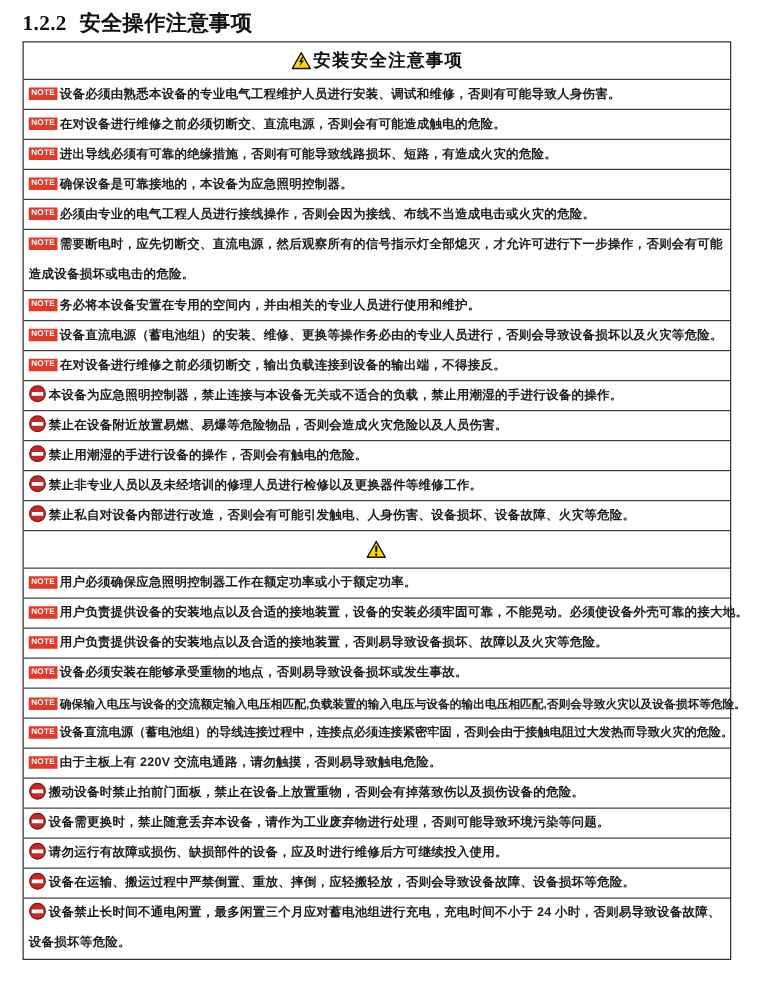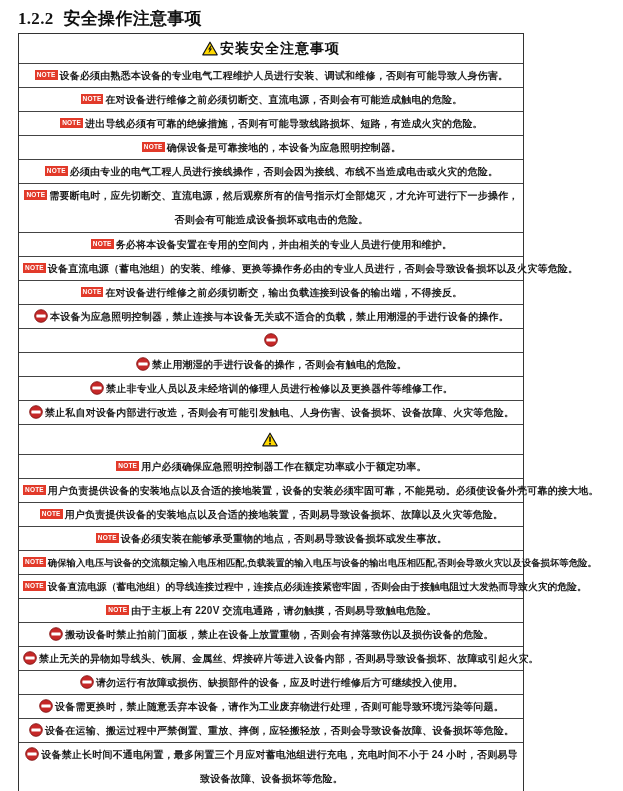--- a/index.html
+++ b/index.html
@@ -9,25 +9,24 @@
     color:#1c1c1c;
   }
   .page{position:relative;width:623px;height:791px;background:#fff;}
   .doc-title{
     margin:7px 0 3px 18px;
     font-size:17px;font-weight:bold;color:#111;
     letter-spacing:0.3px;
   }
   .doc-title .sec-no{margin-right:10px;font-family:"Liberation Serif","DejaVu Serif",serif;}
   .safety-table{
-    margin-left:18px;width:506px;
+    margin-left:18px;width:567px;
     border:1px solid #333;
     box-sizing:border-box;
     background:#fff;
-    text-align:center;
   }
   .section-header{
     border-top:1px solid #444;
     min-height:29px;
     display:flex;align-items:center;justify-content:center;
     font-size:14px;font-weight:bold;color:#111;
     letter-spacing:1px;
   }
   .safety-table > div:first-child{border-top:none;}
   .section-header svg{margin-right:2px;}
@@ -116,21 +115,21 @@
     <p class="row-text"><svg class="prohibit-icon" width="14" height="14" viewBox="0 0 14 14">
               <circle cx="7" cy="7" r="6.3" fill="#c62828" stroke="#7f1414" stroke-width="0.9"></circle>
               <rect x="2.4" y="5.5" width="9.2" height="3" rx="0.4" fill="#ffffff"></rect>
             </svg><span class="txt">本设备为应急照明控制器，禁止连接与本设备无关或不适合的负载，禁止用潮湿的手进行设备的操作。</span></p>
   </div>
 
   <div class="row">
     <p class="row-text"><svg class="prohibit-icon" width="14" height="14" viewBox="0 0 14 14">
               <circle cx="7" cy="7" r="6.3" fill="#c62828" stroke="#7f1414" stroke-width="0.9"></circle>
               <rect x="2.4" y="5.5" width="9.2" height="3" rx="0.4" fill="#ffffff"></rect>
-            </svg></p>
+            </svg><span class="txt">禁止在设备附近放置易燃、易爆等危险物品，否则会造成火灾危险以及人员伤害。</span></p>
   </div>
 
   <div class="row">
     <p class="row-text"><svg class="prohibit-icon" width="14" height="14" viewBox="0 0 14 14">
               <circle cx="7" cy="7" r="6.3" fill="#c62828" stroke="#7f1414" stroke-width="0.9"></circle>
               <rect x="2.4" y="5.5" width="9.2" height="3" rx="0.4" fill="#ffffff"></rect>
             </svg><span class="txt">禁止用潮湿的手进行设备的操作，否则会有触电的危险。</span></p>
   </div>
 
   <div class="row">
@@ -185,45 +184,39 @@
     <p class="row-text"><span class="note-badge">NOTE</span><span class="txt">由于主板上有 220V 交流电通路，请勿触摸，否则易导致触电危险。</span></p>
   </div>
 
   <div class="row">
     <p class="row-text"><svg class="prohibit-icon" width="14" height="14" viewBox="0 0 14 14">
               <circle cx="7" cy="7" r="6.3" fill="#c62828" stroke="#7f1414" stroke-width="0.9"></circle>
               <rect x="2.4" y="5.5" width="9.2" height="3" rx="0.4" fill="#ffffff"></rect>
             </svg><span class="txt">搬动设备时禁止拍前门面板，禁止在设备上放置重物，否则会有掉落致伤以及损伤设备的危险。</span></p>
   </div>
 
-  <div class="row">
-    <p class="row-text"><svg class="prohibit-icon" width="14" height="14" viewBox="0 0 14 14">
-              <circle cx="7" cy="7" r="6.3" fill="#c62828" stroke="#7f1414" stroke-width="0.9"></circle>
-              <rect x="2.4" y="5.5" width="9.2" height="3" rx="0.4" fill="#ffffff"></rect>
-            </svg><span class="txt">禁止无关的异物如导线头、铁屑、金属丝、焊接碎片等进入设备内部，否则易导致设备损坏、故障或引起火灾。</span></p>
+
+  <div class="row">
+    <p class="row-text"><svg class="prohibit-icon" width="14" height="14" viewBox="0 0 14 14">
+              <circle cx="7" cy="7" r="6.3" fill="#c62828" stroke="#7f1414" stroke-width="0.9"></circle>
+              <rect x="2.4" y="5.5" width="9.2" height="3" rx="0.4" fill="#ffffff"></rect>
+            </svg><span class="txt">设备需更换时，禁止随意丢弃本设备，请作为工业废弃物进行处理，否则可能导致环境污染等问题。</span></p>
   </div>
 
   <div class="row">
     <p class="row-text"><svg class="prohibit-icon" width="14" height="14" viewBox="0 0 14 14">
               <circle cx="7" cy="7" r="6.3" fill="#c62828" stroke="#7f1414" stroke-width="0.9"></circle>
               <rect x="2.4" y="5.5" width="9.2" height="3" rx="0.4" fill="#ffffff"></rect>
             </svg><span class="txt">请勿运行有故障或损伤、缺损部件的设备，应及时进行维修后方可继续投入使用。</span></p>
   </div>
 
   <div class="row">
     <p class="row-text"><svg class="prohibit-icon" width="14" height="14" viewBox="0 0 14 14">
               <circle cx="7" cy="7" r="6.3" fill="#c62828" stroke="#7f1414" stroke-width="0.9"></circle>
               <rect x="2.4" y="5.5" width="9.2" height="3" rx="0.4" fill="#ffffff"></rect>
-            </svg><span class="txt">设备需更换时，禁止随意丢弃本设备，请作为工业废弃物进行处理，否则可能导致环境污染等问题。</span></p>
-  </div>
-
-  <div class="row">
-    <p class="row-text"><svg class="prohibit-icon" width="14" height="14" viewBox="0 0 14 14">
-              <circle cx="7" cy="7" r="6.3" fill="#c62828" stroke="#7f1414" stroke-width="0.9"></circle>
-              <rect x="2.4" y="5.5" width="9.2" height="3" rx="0.4" fill="#ffffff"></rect>
             </svg><span class="txt">设备在运输、搬运过程中严禁倒置、重放、摔倒，应轻搬轻放，否则会导致设备故障、设备损坏等危险。</span></p>
   </div>
 
   <div class="row">
     <p class="row-text wrap"><svg class="prohibit-icon" width="14" height="14" viewBox="0 0 14 14">
               <circle cx="7" cy="7" r="6.3" fill="#c62828" stroke="#7f1414" stroke-width="0.9"></circle>
               <rect x="2.4" y="5.5" width="9.2" height="3" rx="0.4" fill="#ffffff"></rect>
             </svg><span class="txt">设备禁止长时间不通电闲置，最多闲置三个月应对蓄电池组进行充电，充电时间不小于 24 小时，否则易导致设备故障、设备损坏等危险。</span></p>
   </div>
 </div>

